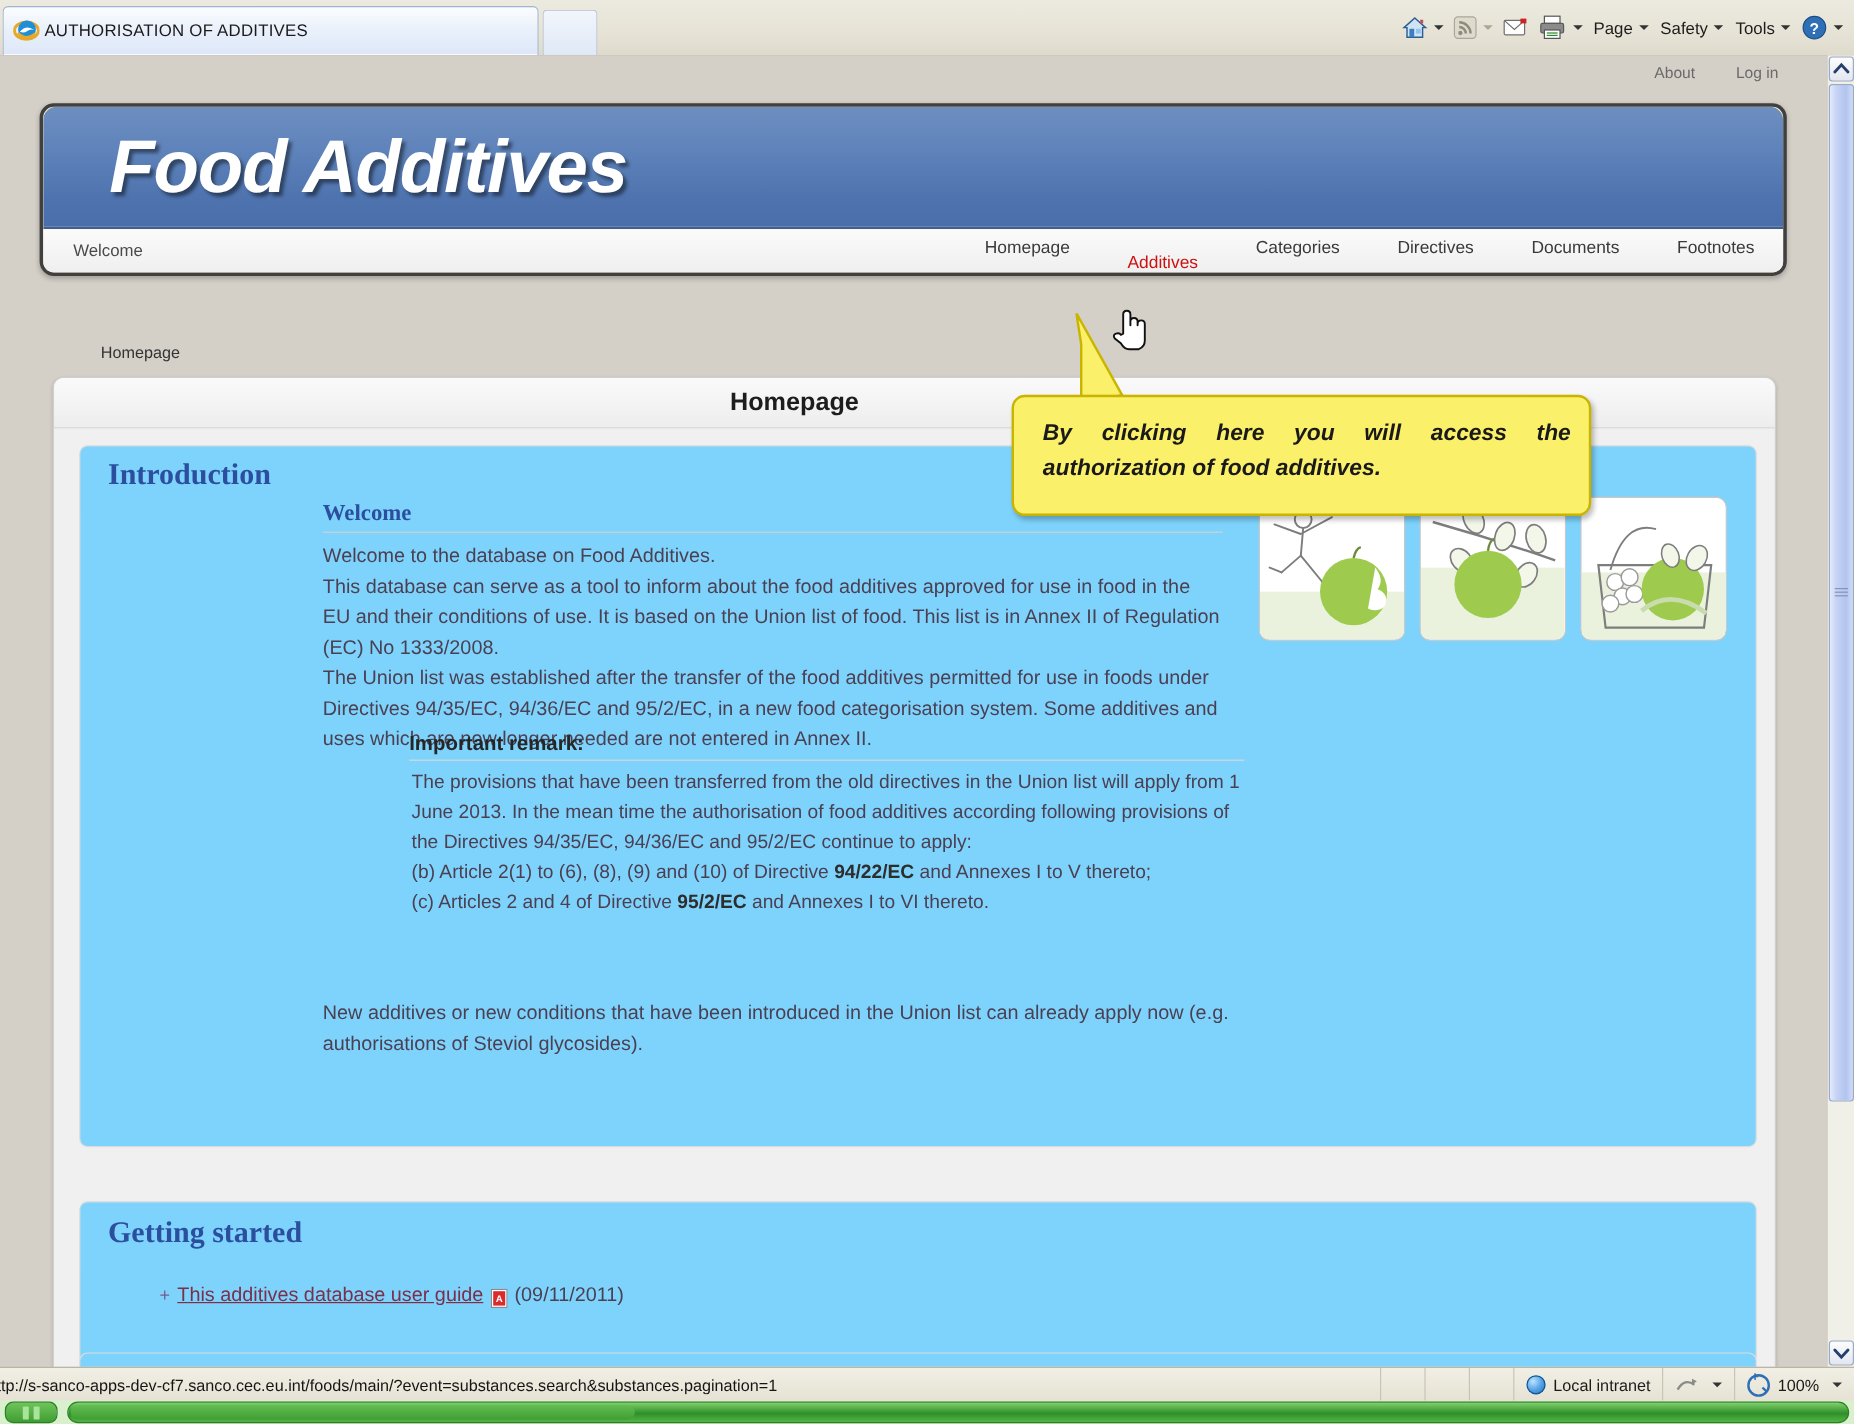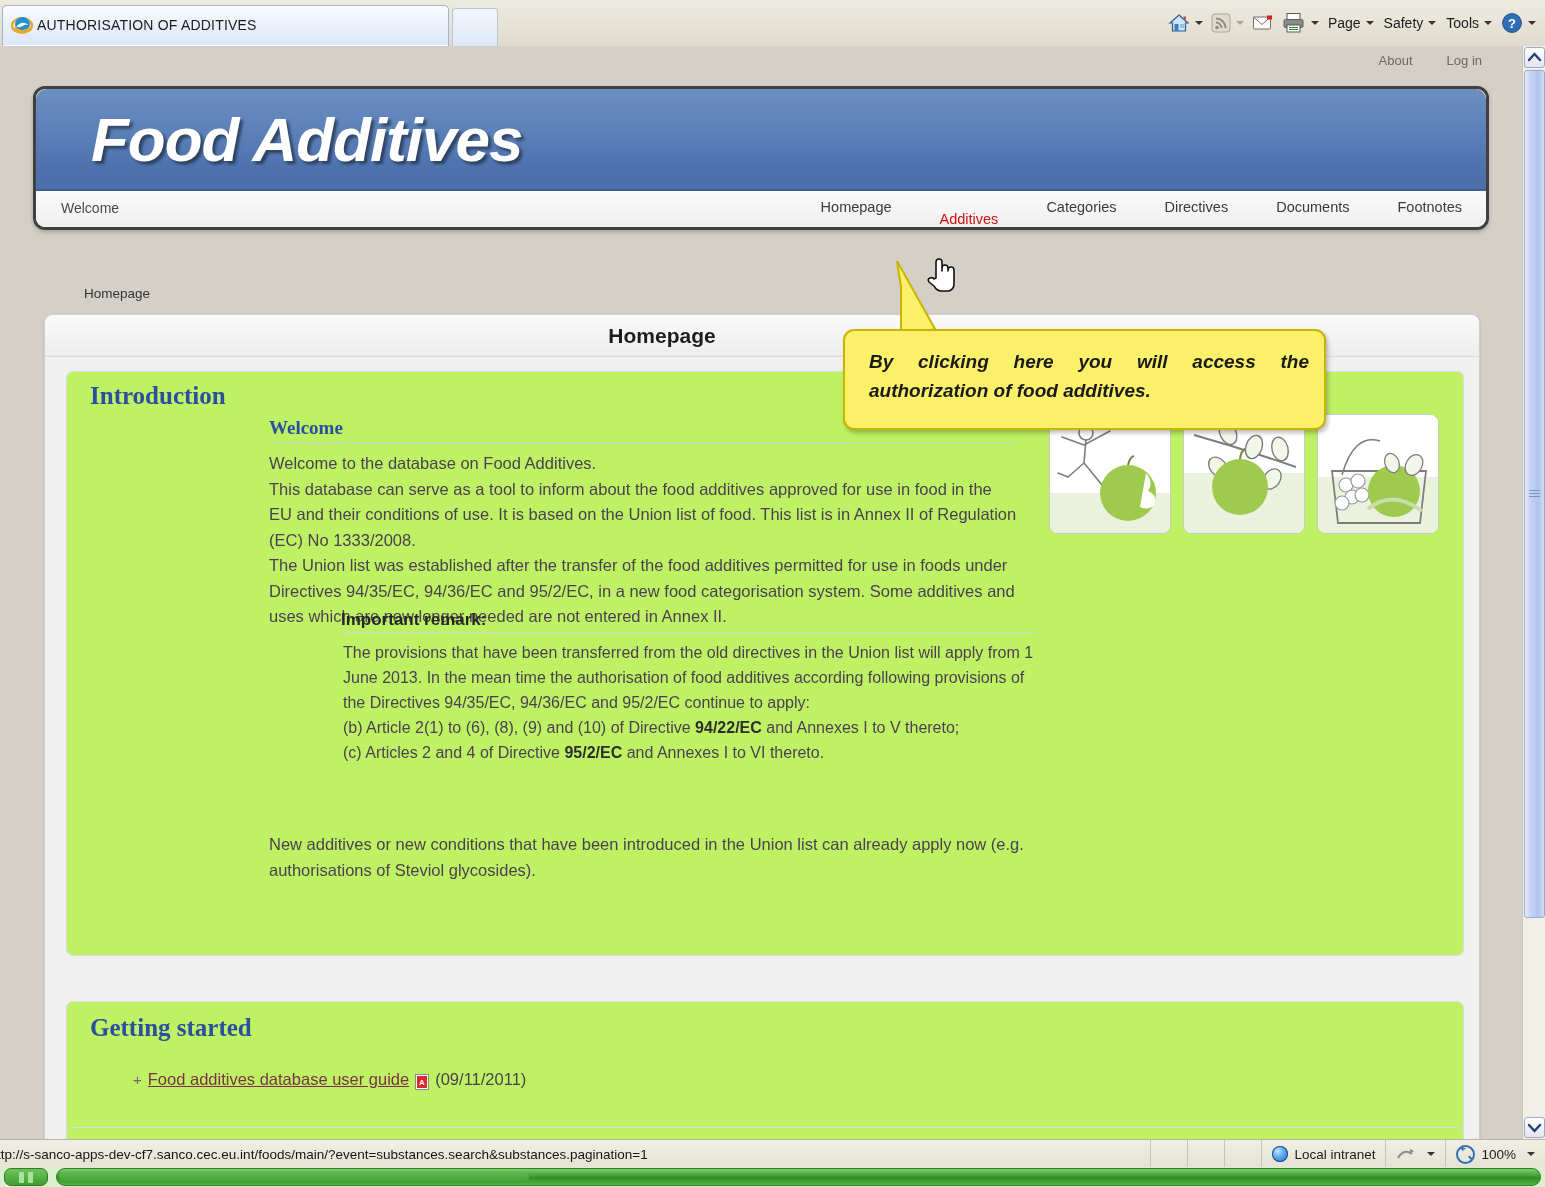--- a/index.html
+++ b/index.html
@@ -111,21 +111,21 @@
   .page-title{
     position:absolute;left:0;top:0;width:1434px;height:42px;
     background:linear-gradient(to bottom,#fafafa,#ededed);
     border-bottom:1px solid #d8d8d8;
     text-align:center;line-height:42px;
     font-size:21px;font-weight:bold;color:#1d1d1d;
     padding-right:200px;box-sizing:border-box;
   }
   .panel{
     position:absolute;left:21px;width:1396px;
-    background:#bef264;border:1px solid #dcdcdc;border-radius:7px;
+    background:#7dd3fc;border:1px solid #dcdcdc;border-radius:7px;
   }
   .panel.intro{top:56px;height:583px;}
   .panel.started{top:686px;height:135px;}
   .panel.disclaim{top:812px;height:60px;}
 
   .sec-head{
     font-size:25px;font-weight:bold;color:#2b4f9e;
     font-family:"Liberation Serif", serif;
   }
   .intro-head{position:absolute;left:23px;top:10px;}
@@ -455,21 +455,21 @@
           </div>
         </div>
 
         <div class="closing">New additives or new conditions that have been introduced in the Union list can already apply now (e.g. authorisations of Steviol glycosides).</div>
       </div>
 
       <div class="panel started">
         <div class="sec-head started-head">Getting started</div>
         <div class="gs-row">
           <span class="plus">+</span>
-          <span class="gs-link">Food additives database user guide</span>
+          <span class="gs-link">This additives database user guide</span>
           <span class="pdf-ico">
             <svg width="14" height="16" viewBox="0 0 14 16">
               <rect x="0.5" y="0.5" width="13" height="15" fill="#ffffff" stroke="#8b8b8b"></rect>
               <rect x="2" y="2" width="10" height="12" fill="#d92b2b"></rect>
               <text x="7" y="11" font-size="8" fill="#ffffff" text-anchor="middle" font-family="Liberation Sans, sans-serif" font-weight="bold">A</text>
             </svg>
           </span>
           <span>(09/11/2011)</span>
         </div>
       </div>

